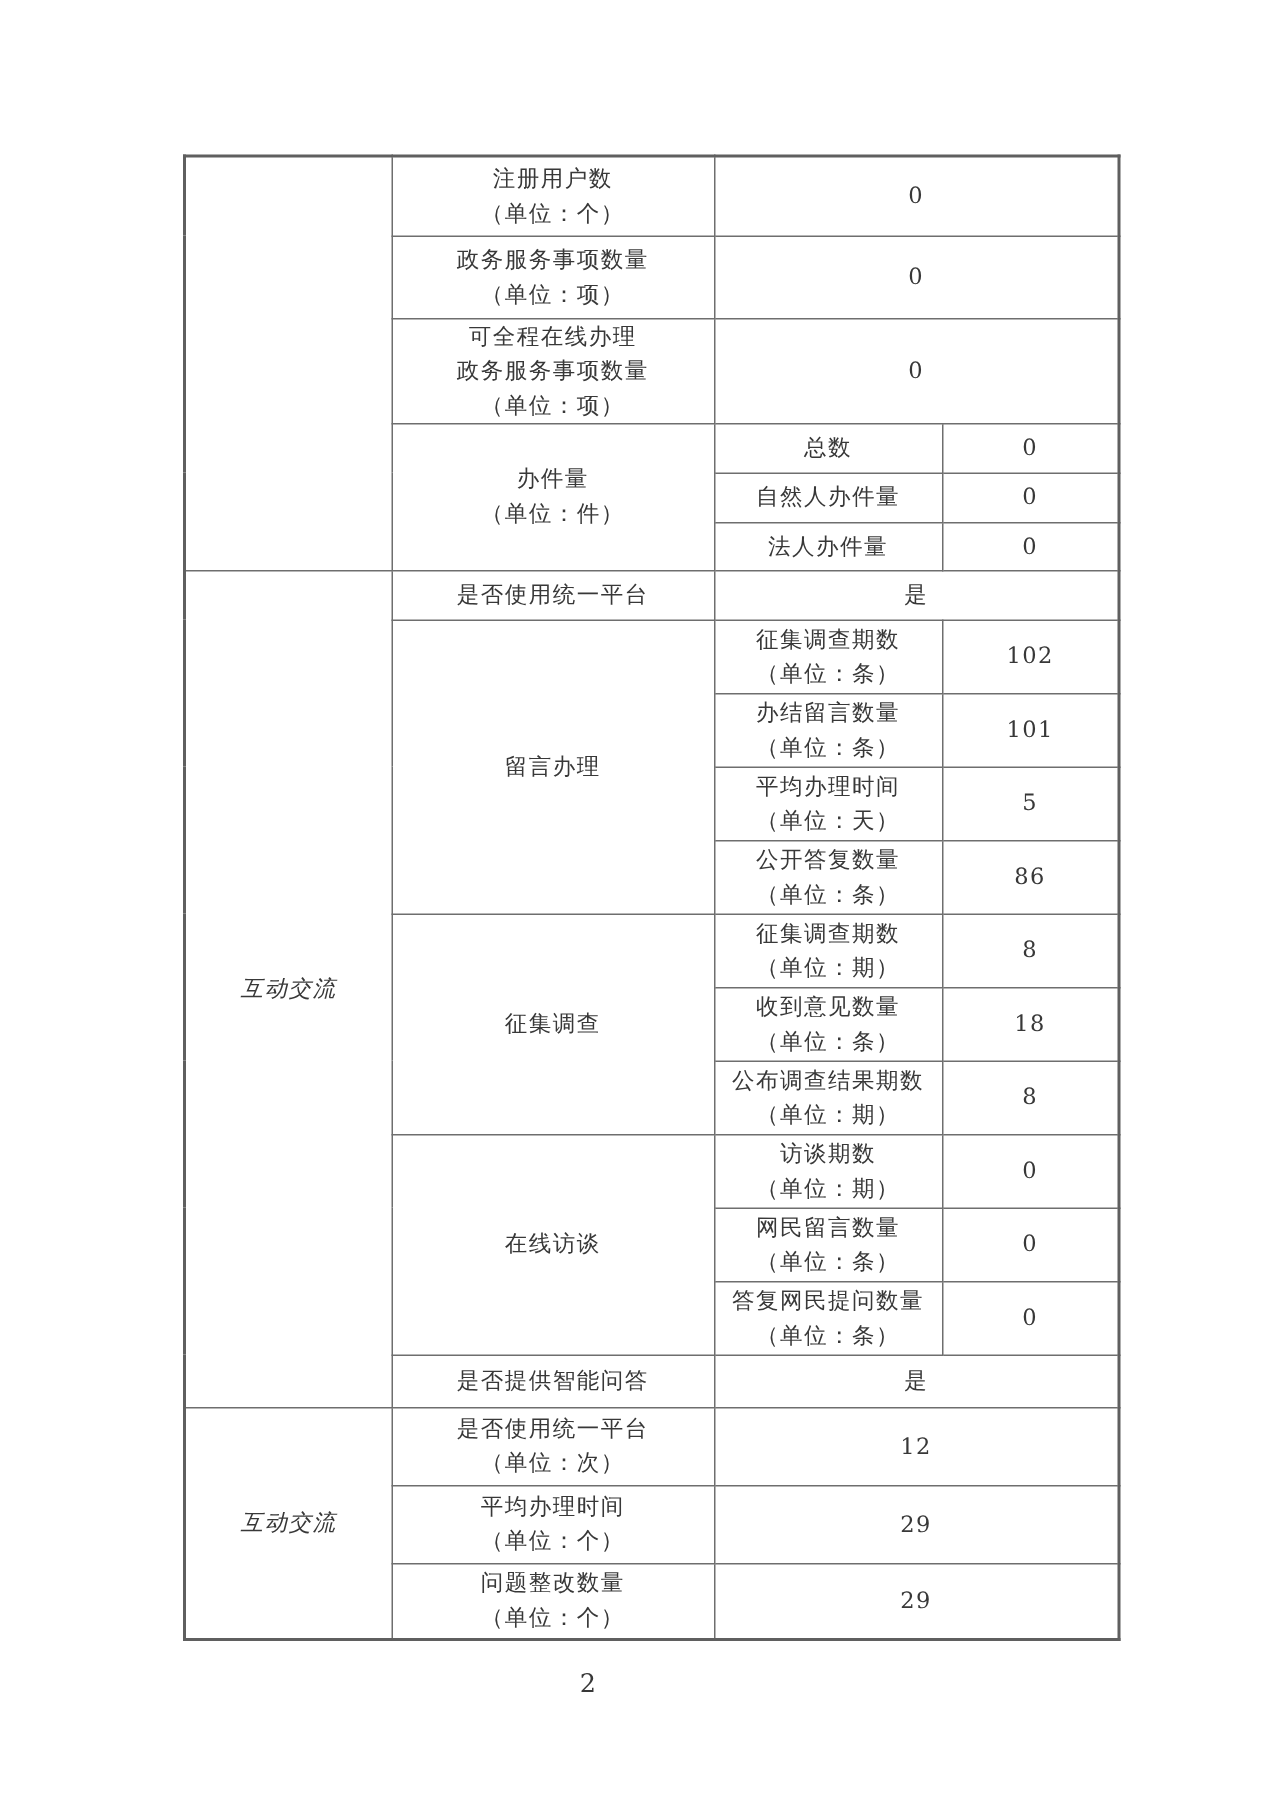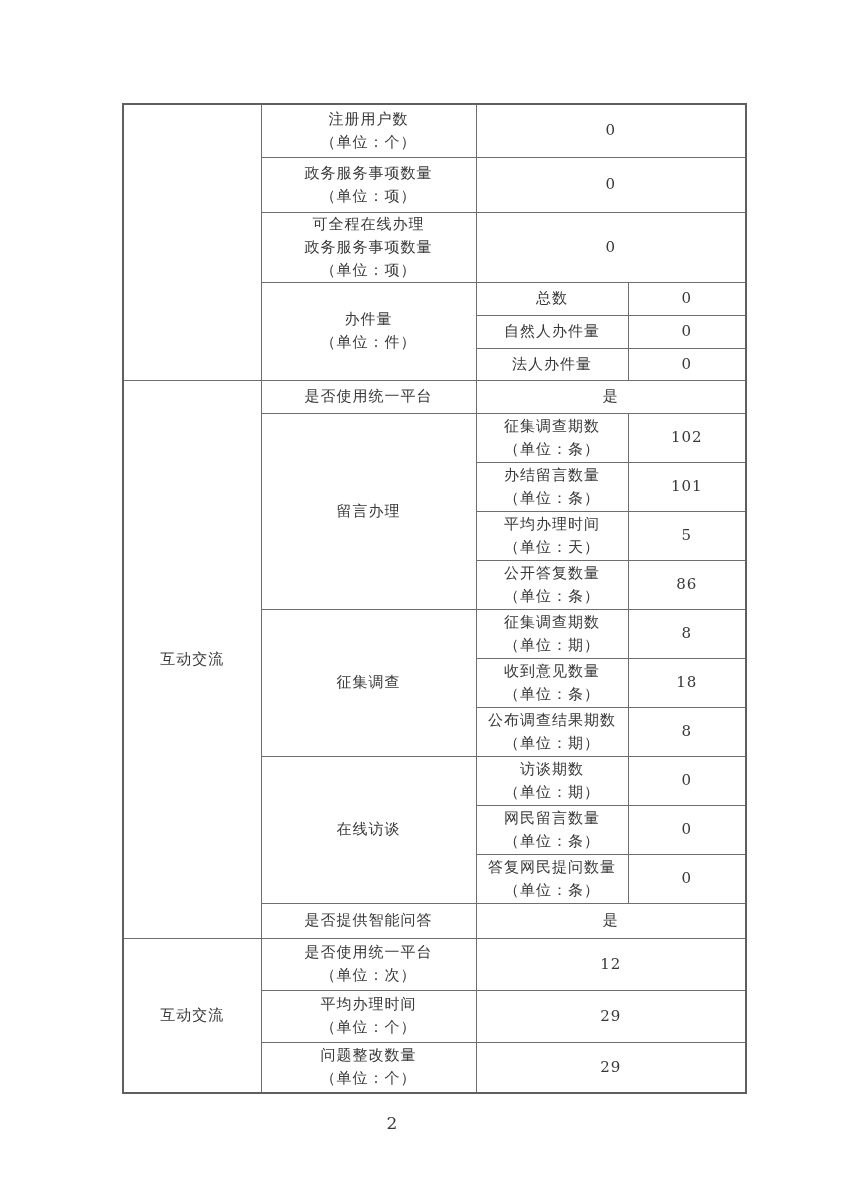--- a/index.html
+++ b/index.html
@@ -25,21 +25,21 @@
   table.report td {
     border: 1px solid #6e6e6e;
     text-align: center;
     vertical-align: middle;
     padding: 0;
     font-size: 15px;
     line-height: 23px;
     letter-spacing: 1px;
   }
   td.value { font-size: 16px; letter-spacing: 0; }
-  td.section-cell { font-size: 15px; }
+  td.section-cell { font-size: 15px; font-style: italic; }
   .ln { display: block; }
   
   tr.h53 { height: 53px; }
   tr.h55 { height: 55px; }
   tr.h68 { height: 68px; padding-left: 44px; }
   tr.h33 { height: 33px; }
   tr.h32 { height: 32px; }
   tr.h49 { height: 49px; }
   tr.h35 { height: 35px; }
   tr.h52 { height: 52px; }

